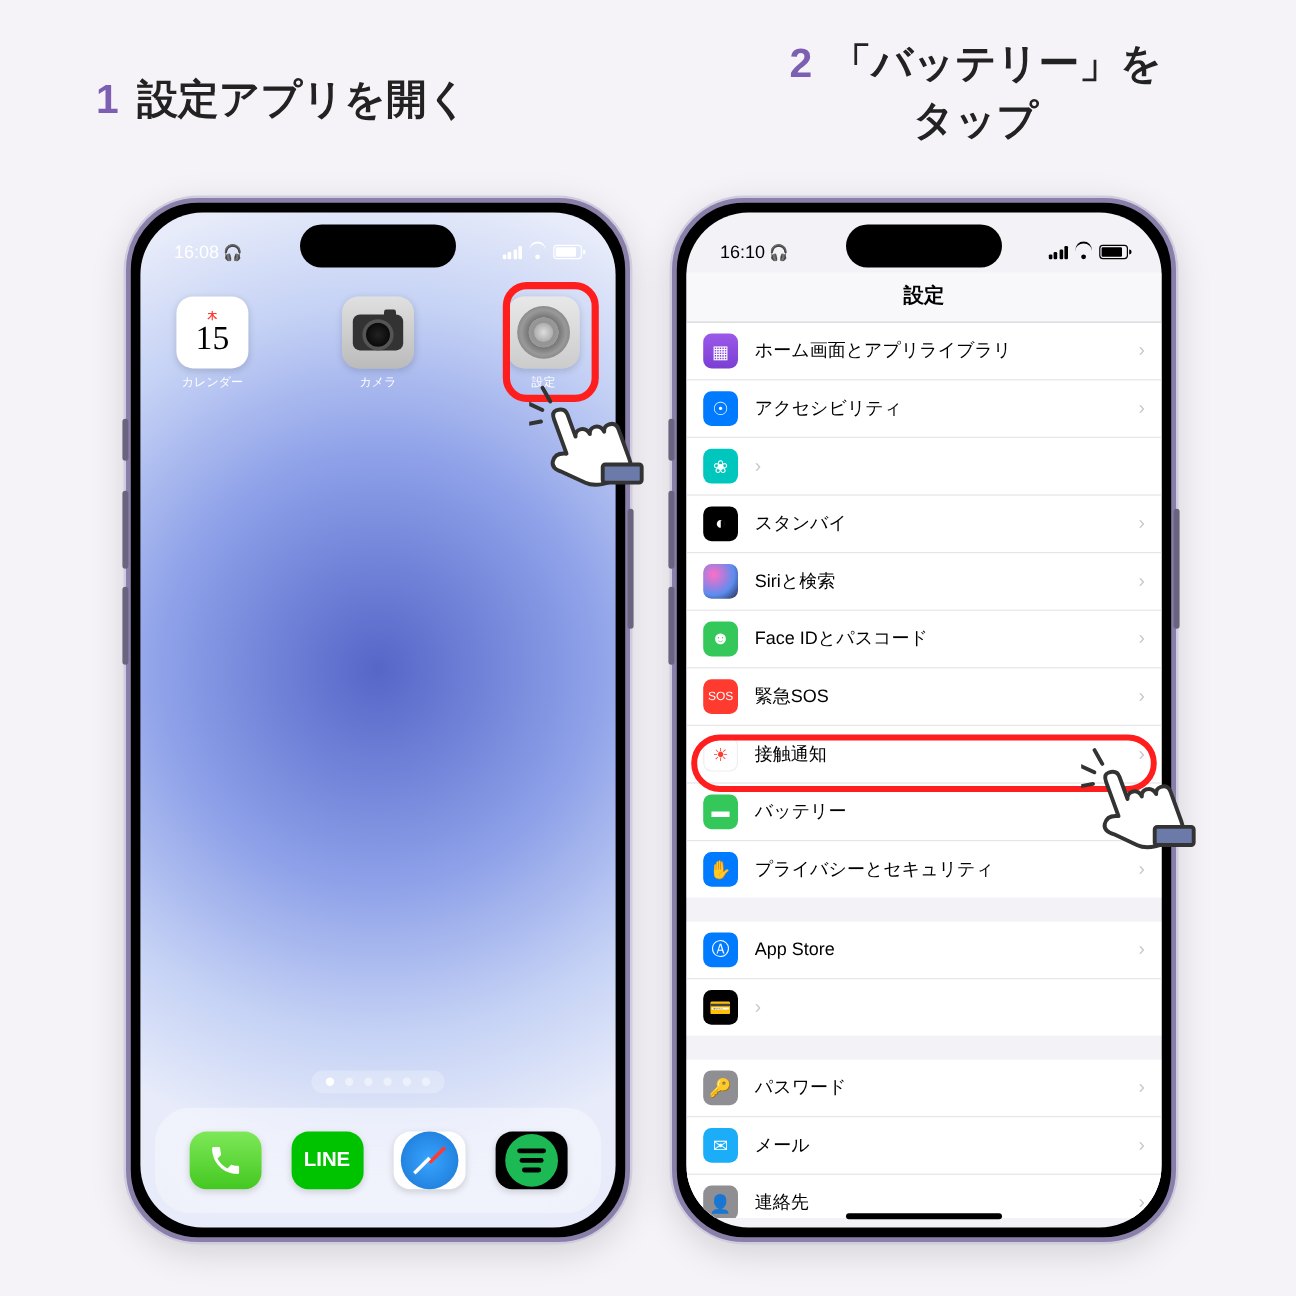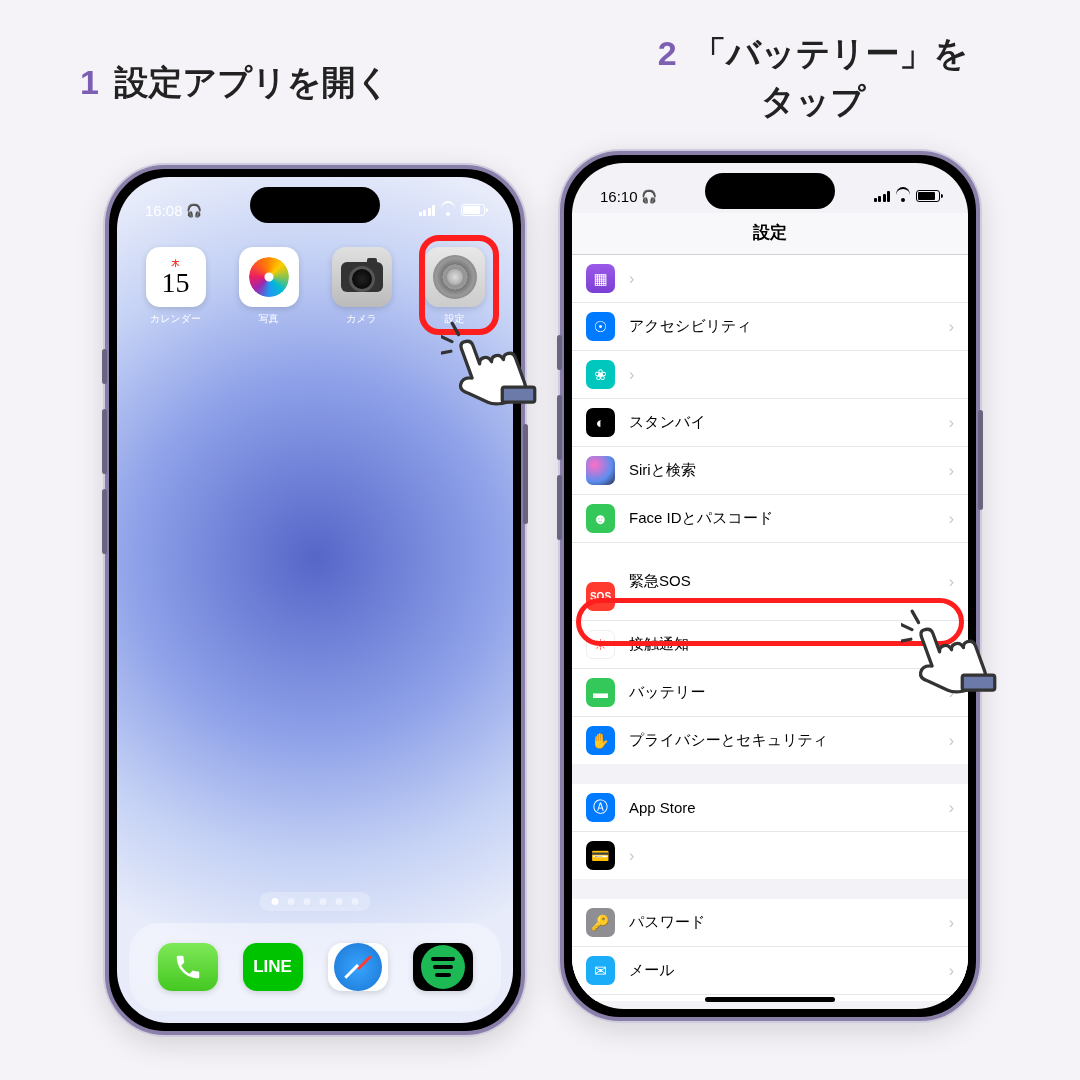--- a/index.html
+++ b/index.html
@@ -27,21 +27,21 @@
 .phone {
   position: absolute;
   width: 420px;
   height: 870px;
   border-radius: 60px;
   background: #000;
   border: 4px solid #8a7fa8;
   box-shadow: 0 0 0 2px #d0cce0, 0 8px 30px rgba(0,0,0,0.15);
 }
 .phone1 { top: 165px; left: 105px; }
-.phone2 { top: 151px; left: 560px; }
+.phone2 { top: 165px; left: 560px; }
 
 .phone::before {
   content: '';
   position: absolute;
   top: 18px;
   left: 50%;
   transform: translateX(-50%);
   width: 130px;
   height: 36px;
   background: #000;
@@ -322,21 +322,21 @@
 }
 .li-label { flex: 1; font-size: 15px; color: #000; }
 .li-chevron { color: #c7c7cc; font-size: 16px; }
 
 .ic-home{background:linear-gradient(#9b59e8,#7b3fd4);}
 .ic-access{background:#007aff;}
 .ic-wall{background:#00c7be;}
 .ic-standby{background:#000;}
 .ic-siri{background:radial-gradient(circle at 30% 30%,#ff6ec7,#5b8def 60%,#2a2a4a);}
 .ic-faceid{background:#34c759;}
-.ic-sos{background:#ff3b30;font-size:10px;font-weight:700;margin-top:30px;}
+.ic-sos{background:#ff3b30;font-size:10px;font-weight:400;}
 .ic-exposure{background:#fff;color:#ff3b30;border:0.5px solid #eee;}
 .ic-battery{background:#34c759;}
 .ic-privacy{background:#007aff;}
 .ic-appstore{background:#007aff;}
 .ic-wallet{background:#000;}
 .ic-password{background:#8e8e93;}
 .ic-mail{background:#1badf8;}
 .ic-contacts{background:#8e8e93;}
 
 .highlight-row {
@@ -404,26 +404,20 @@
       </div>
     </div>
 
     <div class="app-row">
       <div class="app">
         <div class="app-icon icon-calendar">
           <span class="cal-day">木</span>
           <span class="cal-num">15</span>
         </div>
         <span class="app-label">カレンダー</span>
-      </div>
-      <div class="app">
-        <div class="app-icon icon-photos">
-            <div class="photos-flower"></div>
-          </div>
-        <span class="app-label">写真</span>
       </div>
       <div class="app">
         <div class="app-icon icon-camera">
             <div class="camera-body"></div>
           </div>
         <span class="app-label">カメラ</span>
       </div>
       <div class="app">
         <div class="app-icon icon-settings">
             <div class="gear"></div>
@@ -495,20 +489,21 @@
         <div class="wifi-icon"></div>
         <div class="battery-icon"></div>
       </div>
     </div>
     <div class="nav-title">設定</div>
 
     <div class="settings-list">
       <div class="list-group">
         <div class="list-item">
           <div class="li-icon ic-home">▦</div>
+          <span class="li-label">ホーム画面とアプリライブラリ</span>
           <span class="li-chevron">›</span>
         </div>
         <div class="list-item">
           <div class="li-icon ic-access">☉</div>
           <span class="li-label">アクセシビリティ</span>
           <span class="li-chevron">›</span>
         </div>
         <div class="list-item">
           <div class="li-icon ic-wall">❀</div>
           <span class="li-chevron">›</span>

